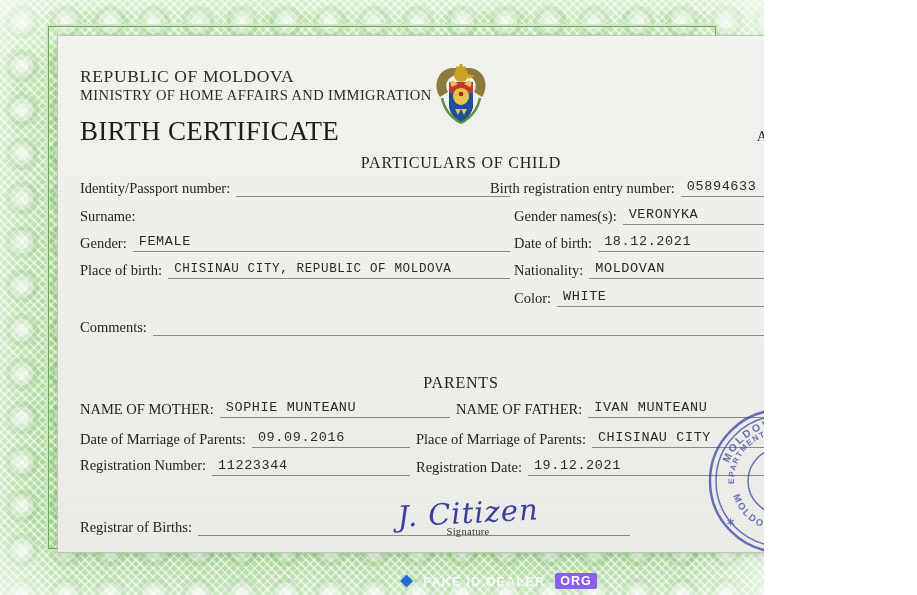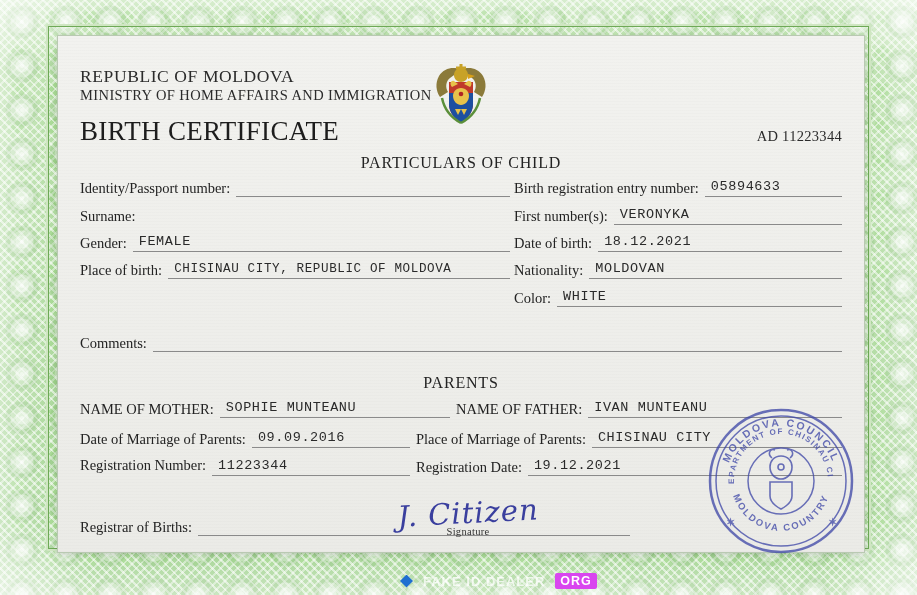--- a/index.html
+++ b/index.html
@@ -2,21 +2,21 @@
 <html><head>
 <meta charset="utf-8">
 <style>
   html, body {
     margin: 0;
     padding: 0;
     background: #ffffff;
   }
   .page {
     position: relative;
-    width: 917px;
+    width: 764px;
     height: 595px;
     overflow: hidden;
     font-family: "Liberation Serif", serif;
     background: #dff0d2;
   }
 
   
   .border-outer {
     position: absolute;
     inset: 0;
@@ -176,21 +176,21 @@
     left: 400px; bottom: 6px;
     display: flex;
     align-items: center;
     gap: 10px;
     font-family: "Liberation Sans", sans-serif;
     font-size: 13px;
     letter-spacing: 1px;
   }
   .wm-text { color: rgba(255,255,255,0.75); font-weight: bold; }
   .wm-badge {
-    background: #d946ef;
+    background: #8b5cf6;
     color: #fff;
     font-weight: bold;
     padding: 1px 5px;
     border-radius: 2px;
     font-size: 12.5px;
   }
   .wm-mark {
     width: 13px; height: 13px;
     background: #1f6fd0;
     clip-path: polygon(50% 0, 100% 50%, 50% 100%, 0 50%);
@@ -243,33 +243,33 @@
 
     <div class="section-title" id="sec-child">PARTICULARS OF CHILD</div>
 
     <div class="field" style="left:22px; top:141px; width:430px;">
       <span class="f-label">Identity/Passport number:</span>
       <span class="f-line">
         <span class="f-val"></span>
       </span>
     </div>
 
-    <div class="field" style="left:456px; top:141px; width:328px;">
+    <div class="field" style="left:432px; top:141px; width:328px;">
       <span class="f-label">Birth registration entry number:</span>
       <span class="f-line">
         <span class="f-val">05894633</span>
       </span>
     </div>
 
     <div class="field" style="left:22px; top:169px; width:430px;">
       <span class="f-label">Surname:</span>
     </div>
 
     <div class="field" style="left:456px; top:169px; width:328px;">
-      <span class="f-label">First number(s):</span>
+      <span class="f-label">Gender names(s):</span>
       <span class="f-line">
         <span class="f-val">VERONYKA</span>
       </span>
     </div>
 
     <div class="field" style="left:22px; top:196px; width:430px;">
       <span class="f-label">Gender:</span>
       <span class="f-line">
         <span class="f-val">FEMALE</span>
       </span>
@@ -296,21 +296,21 @@
       </span>
     </div>
 
     <div class="field" style="left:456px; top:223px; width:328px;">
       <span class="f-label">Nationality:</span>
       <span class="f-line">
         <span class="f-val">MOLDOVAN</span>
       </span>
     </div>
 
-    <div class="field" style="left:22px; top:296px; width:762px;justify-content:space-between;">
+    <div class="field" style="left:22px; top:280px; width:762px;justify-content:space-between;">
       <span class="f-label">Comments:</span>
       <span class="f-line">
         <span class="f-val"></span>
       </span>
     </div>
 
     <div class="section-title" id="sec-parents">PARENTS</div>
 
     <div class="field" style="left:22px; top:362px; width:370px;">
       <span class="f-label">NAME OF MOTHER:</span>

